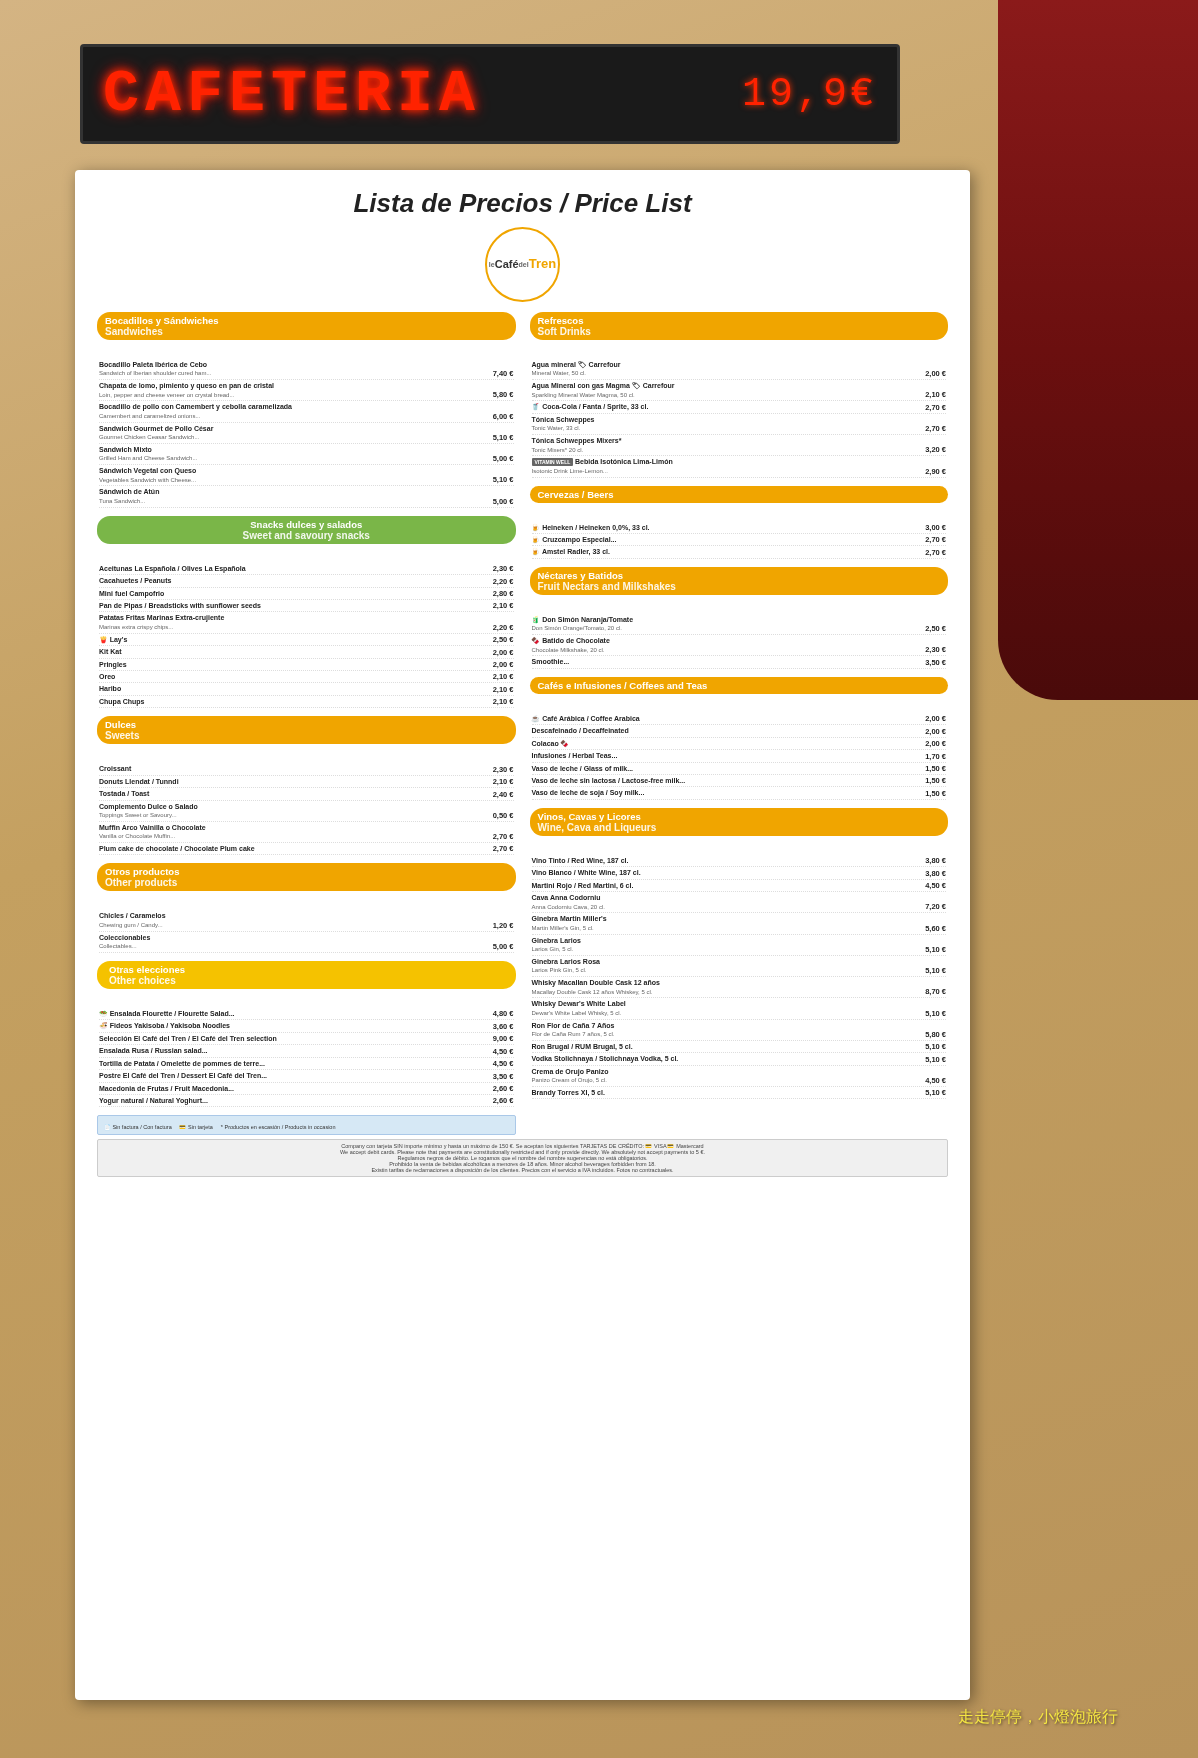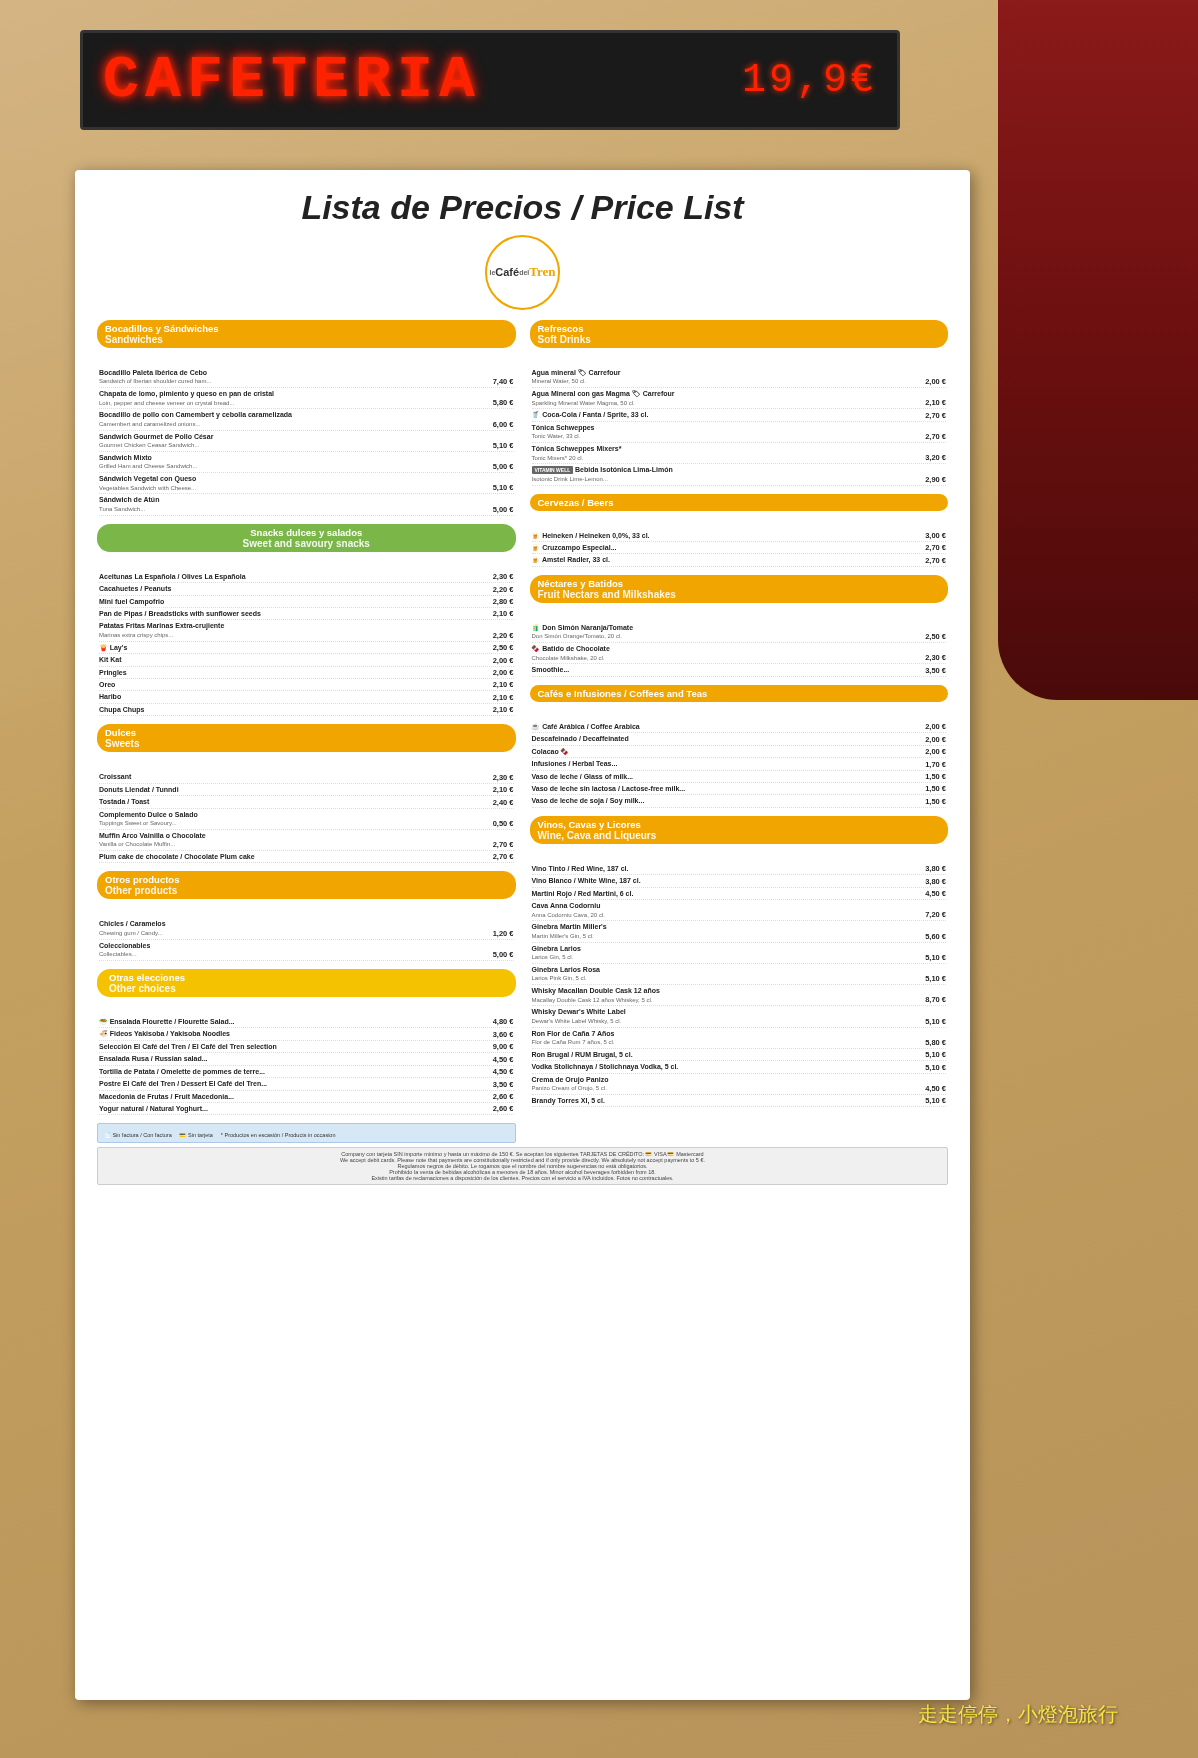--- a/index.html
+++ b/index.html
@@ -16,21 +16,21 @@
     .bg-wall {
       position: absolute;
       top: 0; left: 0;
       width: 100%; height: 100%;
       background: linear-gradient(160deg, #d4b483 0%, #c4a060 40%, #b8935a 100%);
     }
 
     
     .led-board {
       position: absolute;
-      top: 30px;
+      top: 44px;
       left: 80px;
       width: 820px;
       height: 100px;
       background: #1a1a1a;
       border: 3px solid #333;
       border-radius: 4px;
       display: flex;
       align-items: center;
       padding: 10px 20px;
       justify-content: space-between;
@@ -72,21 +72,21 @@
       background: white;
       border-radius: 4px;
       box-shadow: 3px 3px 15px rgba(0,0,0,0.4);
       padding: 18px 22px;
       font-size: 7.5px;
       overflow: hidden;
     }
 
     .menu-title {
       text-align: center;
-      font-size: 34px;
+      font-size: 26px;
       font-weight: bold;
       color: #222;
       margin-bottom: 8px;
       font-style: italic;
     }
 
     .cafe-logo {
       width: 75px;
       height: 75px;
       border-radius: 50%;
@@ -97,21 +97,21 @@
       align-items: center;
       justify-content: center;
       margin: 0 auto 10px;
       font-size: 9px;
       text-align: center;
       color: #333;
       font-weight: bold;
       line-height: 1.3;
     }
     .cafe-logo .small { font-size: 7px; color: #666; }
-    .cafe-logo .tren { font-size: 13px; color: #f0a500; font-family: Liberation Serif, serif; }
+    .cafe-logo .tren { font-size: 13px; color: #f0a500; }
 
     .two-col {
       display: flex;
       gap: 14px;
     }
 
     .col-left { flex: 1; }
     .col-right { flex: 1; }
 
     .section-header {
@@ -190,21 +190,21 @@
       margin-top: 4px;
       color: #444;
       text-align: center;
       border-radius: 2px;
     }
 
     .bottom-text {
       position: absolute;
       bottom: 30px;
       right: 80px;
-      font-size: 20px;
+      font-size: 16px;
       color: #f5e642;
       font-family: 'SimSun', '宋体', serif;
       text-shadow: 1px 1px 3px rgba(0,0,0,0.6);
     }
   </style>
 </head>
 <body>
 
 <div class="bg-wall"></div>
 

